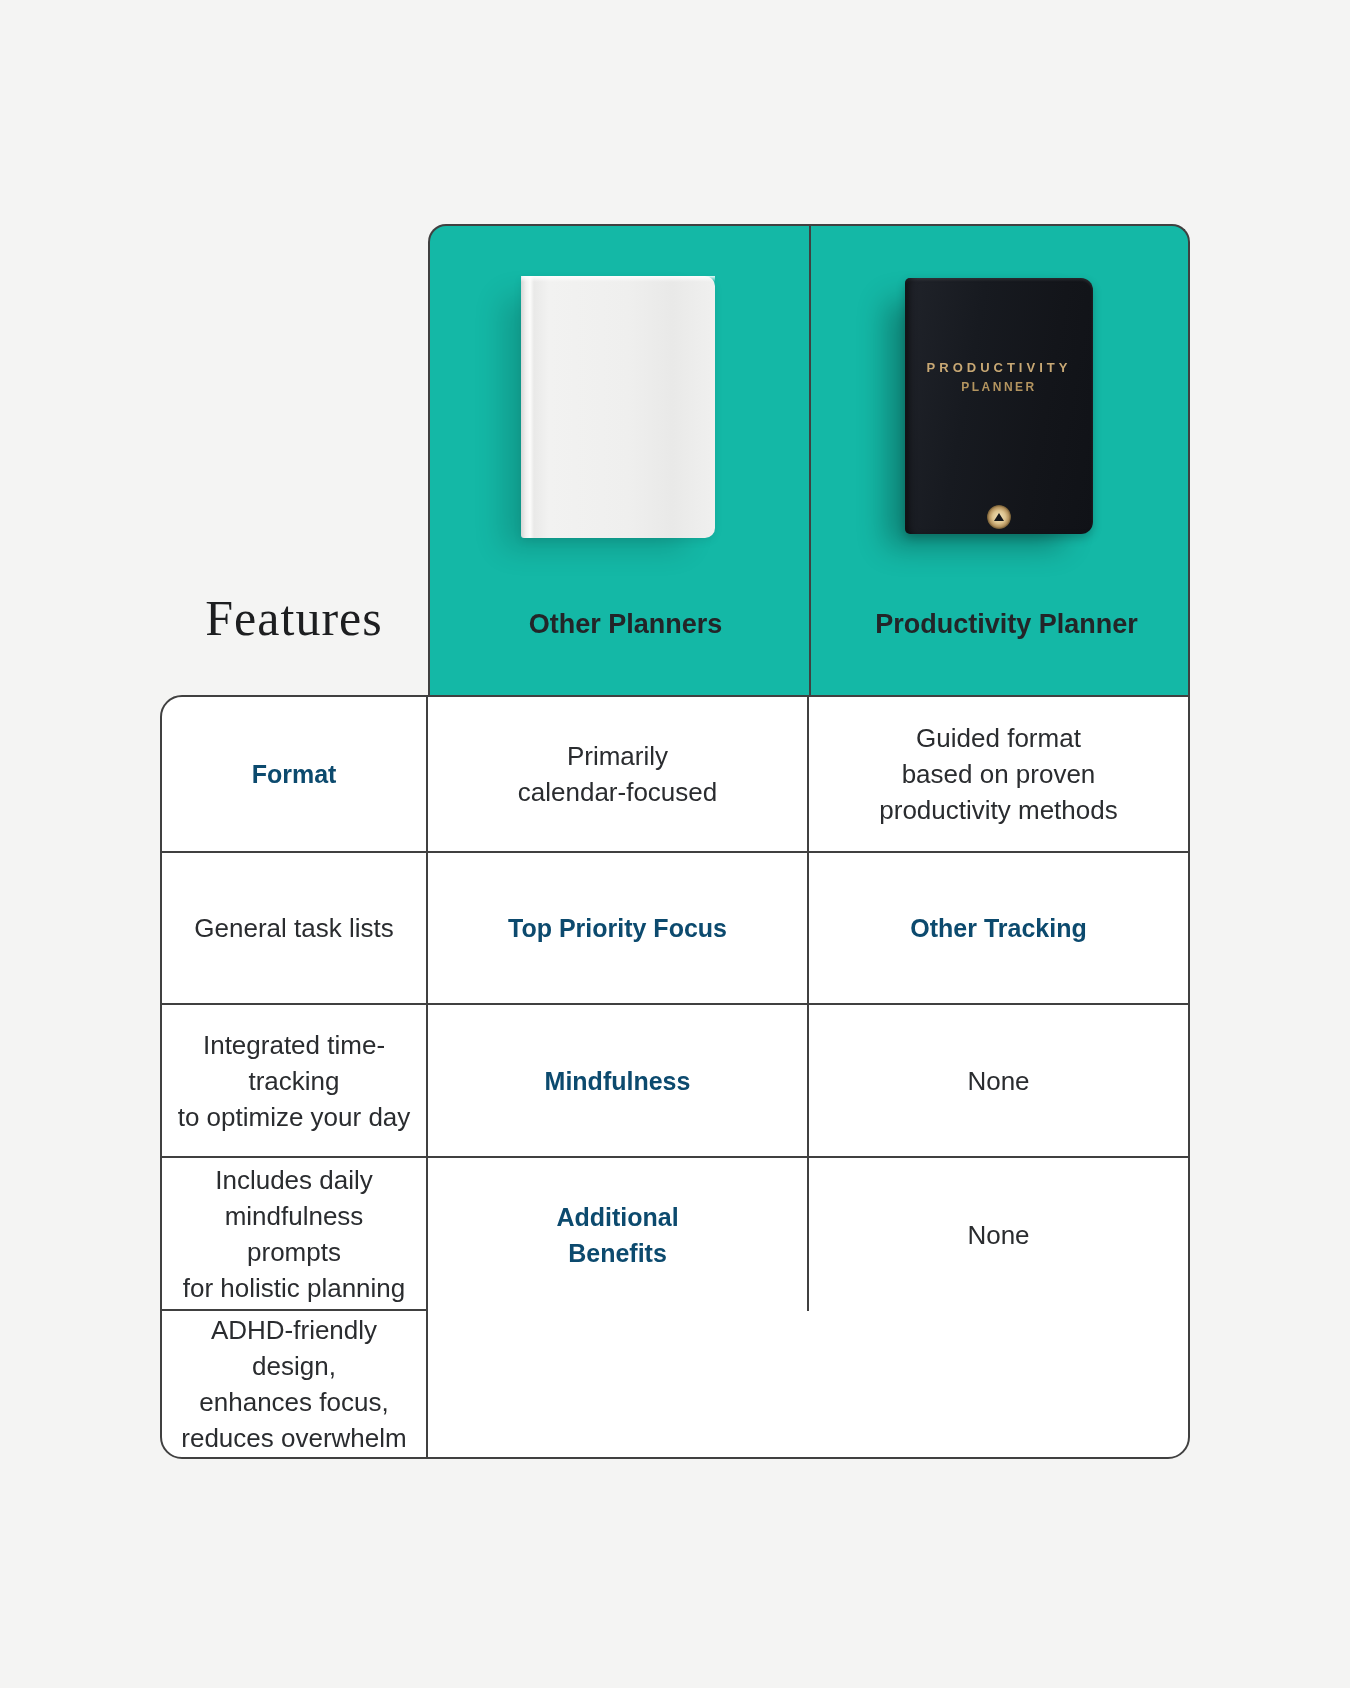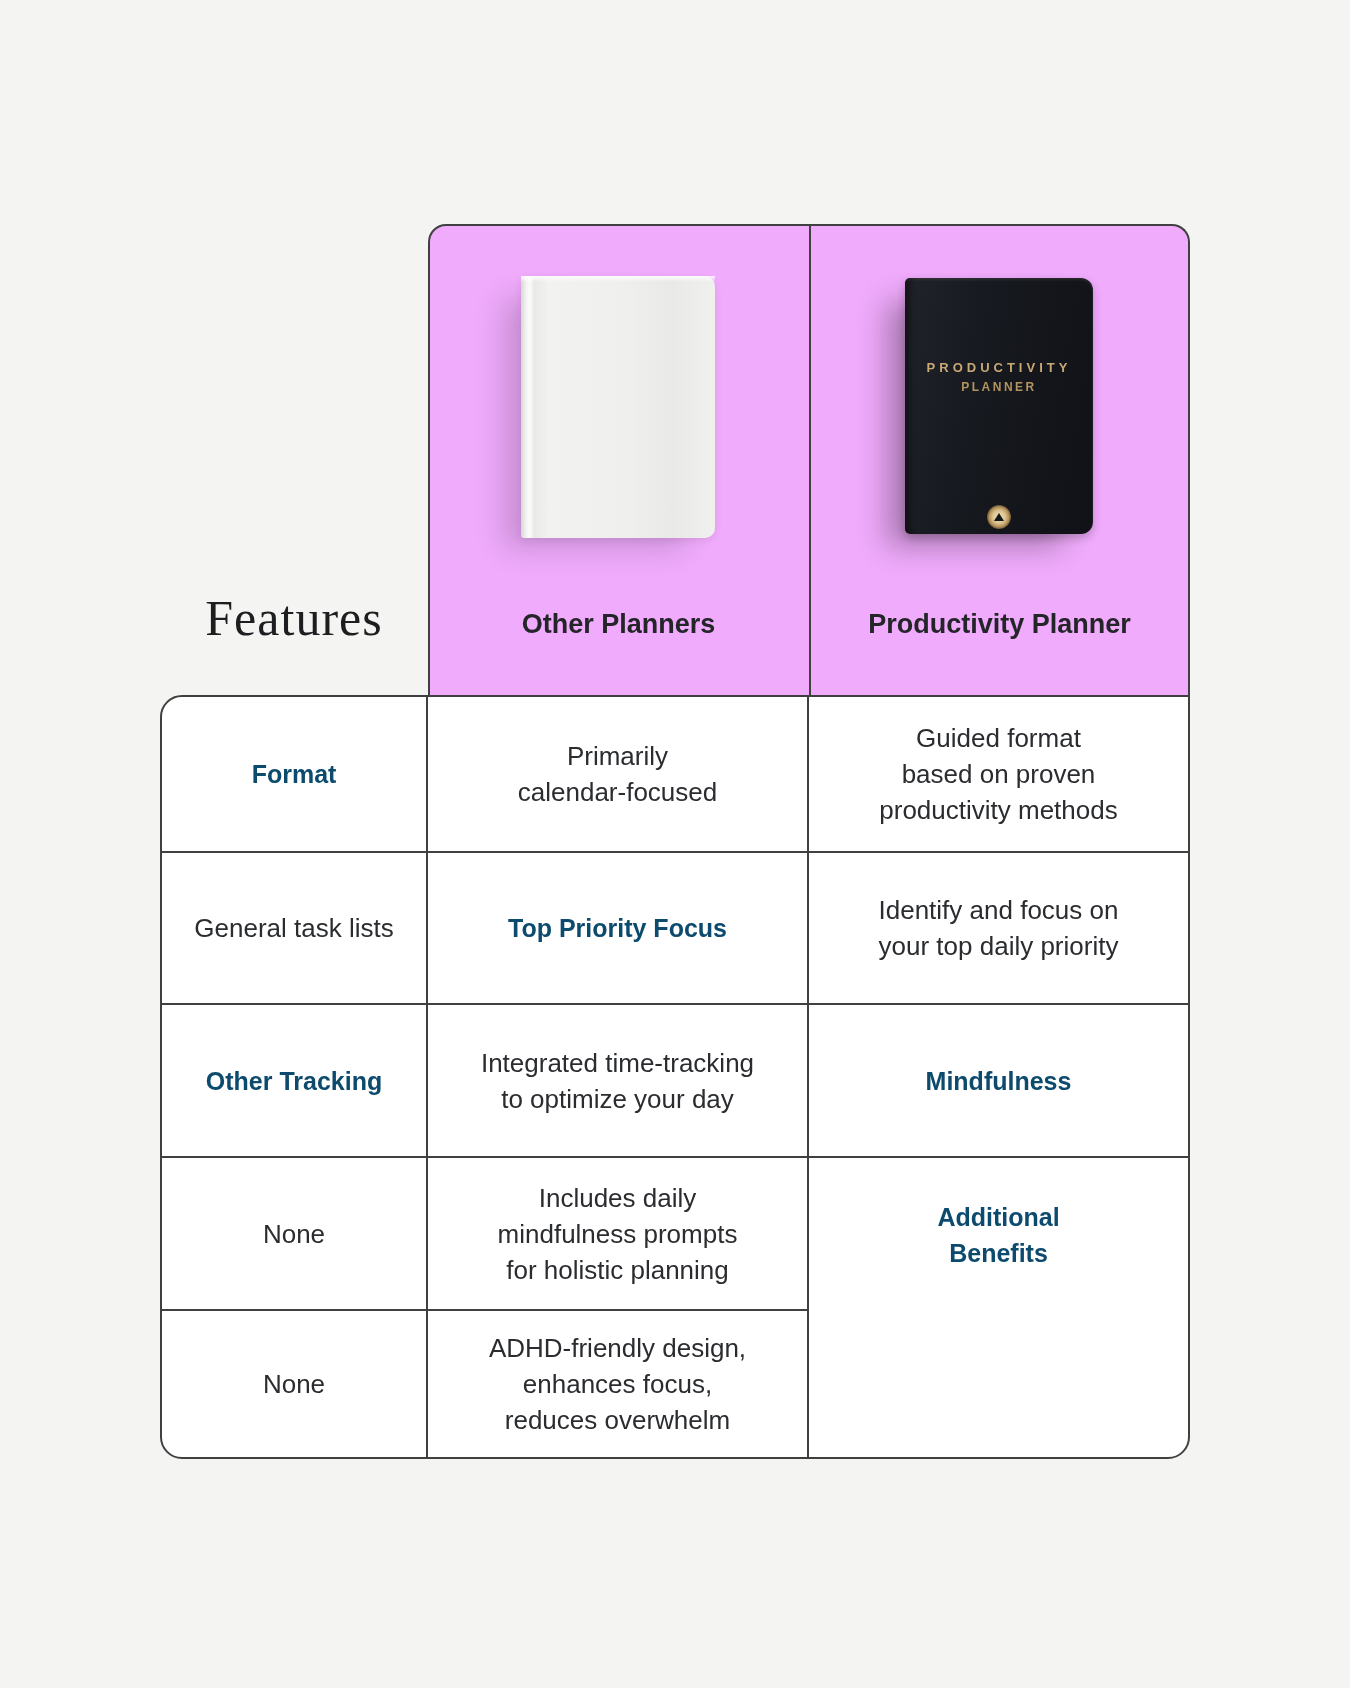--- a/index.html
+++ b/index.html
@@ -12,31 +12,31 @@
   
   .features-title {
     position:absolute; left:160px; top:588px; width:268px;
     text-align:center; font-family:"Liberation Serif", serif;
     font-size:50px; line-height:60px; color:#1d1e20; letter-spacing:1px;
   }
 
   
   .header-card {
     position:absolute; left:428px; top:224px; width:762px; height:471px;
-    box-sizing:border-box; background:#f0abfc;
+    box-sizing:border-box; background:#14b8a6;
     border:2px solid #404040; border-bottom:none;
     border-radius:18px 18px 0 0;
     padding-left:9px;
   }
   .card-divider {
     position:absolute; left:379px; top:0; bottom:0; width:2px; background:#404040;
   }
   .col-label {
     position:absolute; bottom:54px; width:381px; text-align:center;
-    font-size:27px; font-weight:700; line-height:34px; color:#232528;
+    font-size:27px; font-weight:700; line-height:34px; color:#232528;margin-left:7px;
   }
   .col-label.other { left:-2px; }
   .col-label.productivity { left:379px; }
 
   
   .white-book {
     position:absolute; left:91px; top:50px; width:194px; height:262px;
     border-radius:3px 10px 10px 3px;
     background:linear-gradient(to right,
       #d7d7d6 0px, #f2f2f1 5px, #fcfcfb 9px, #e9e9e8 13px,
@@ -123,22 +123,20 @@
   <div class="features-table">
     <div class="cell feature-cell">Format</div>
     <div class="cell">Primarily
 calendar-focused</div>
     <div class="cell">Guided format
 based on proven
 productivity methods</div>
 
     <div class="cell">General task lists</div>
     <div class="cell feature-cell">Top Priority Focus</div>
-    <div class="cell">Identify and focus on
-your top daily priority</div>
 
     <div class="cell feature-cell">Other Tracking</div>
     <div class="cell">Integrated time-tracking
 to optimize your day</div>
 
     <div class="cell feature-cell">Mindfulness</div>
     <div class="cell">None</div>
     <div class="cell">Includes daily
 mindfulness prompts
 for holistic planning</div>

